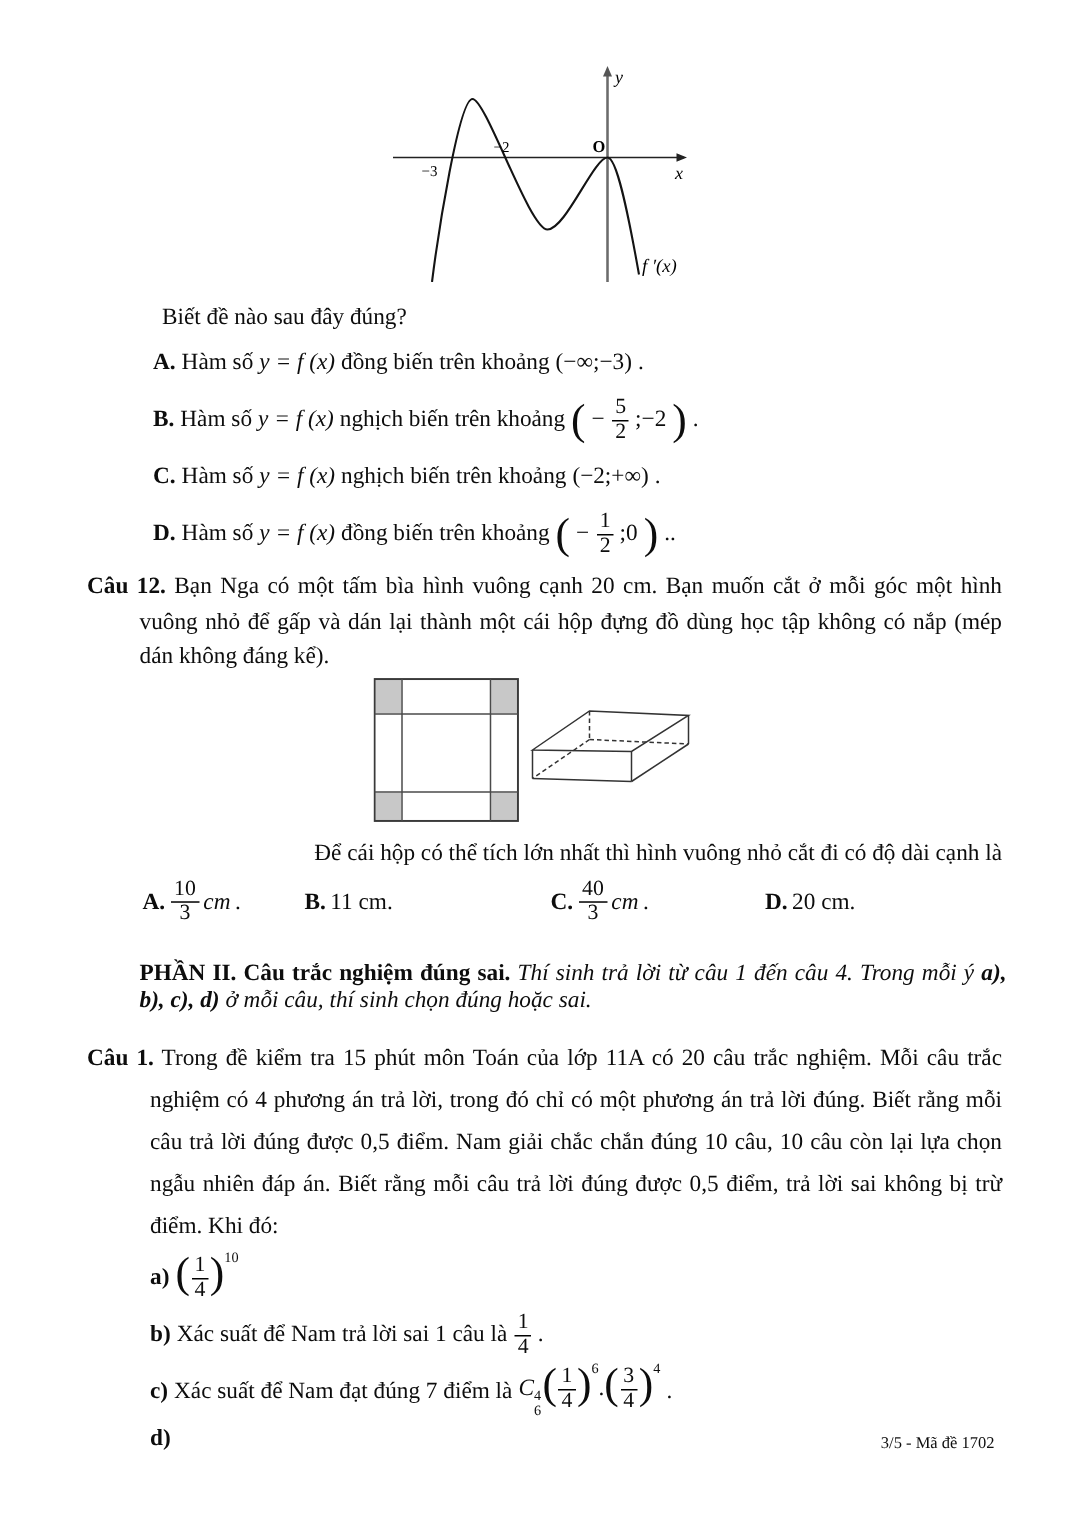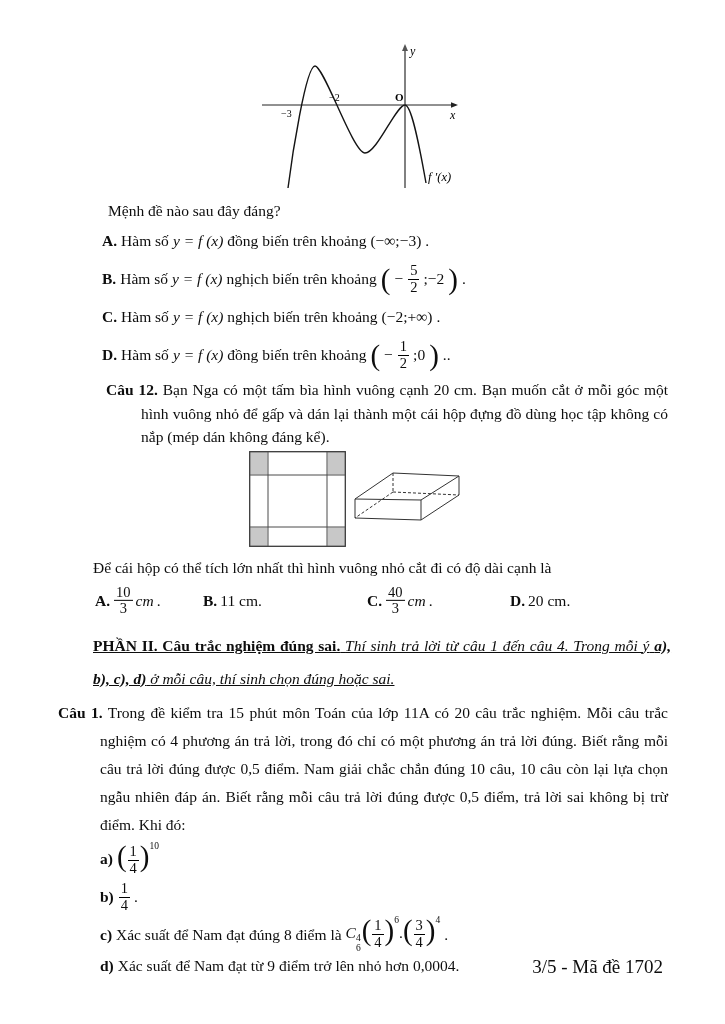--- a/index.html
+++ b/index.html
@@ -12,41 +12,41 @@
   .b{font-weight:bold;}
   .i{font-style:italic;}
   
   .graph-wrap{padding-top:38px;padding-left:200px;}
   svg text{font-family:"Liberation Serif","DejaVu Serif",serif;}
   
   .q11q{margin-left:50px;margin-top:8px;line-height:22px;}
   .q11opt{margin-left:44px;height:38px;display:flex;align-items:center;white-space:nowrap;}
   .q11opt > span{margin-right:4px;}
   
-  .q12para{padding-left:35px;text-indent:-35px;text-align:justify;line-height:23.5px;margin-top:4px;margin-left:48px;}
+  .q12para{padding-left:35px;text-indent:-35px;text-align:justify;line-height:23.5px;margin-top:4px;}
   .figrow{display:flex;margin-left:191px;margin-top:2px;height:100px;align-items:flex-start;}
   .boxfig{margin-left:6px;margin-top:20px;}
-  .q12q{margin-left:35px;margin-top:6px;line-height:22px;}
+  .q12q{margin-left:35px;margin-top:6px;line-height:22px;text-align:right;}
   .q12opts{position:relative;height:44px;}
   .q12opt{position:absolute;top:50%;transform:translateY(-50%);display:flex;align-items:center;white-space:nowrap;}
   .q12opt > span{margin-right:3px;}
   .posA{left:37px;}.posB{left:145px;}.posC{left:309px;}.posD{left:452px;}
-  .p2head{margin-left:35px;margin-top:6px;width:578px;text-align:justify;line-height:33px;text-decoration:underline;}
-  .c1para{padding-left:42px;text-indent:-42px;text-align:justify;line-height:28px;margin-top:4px;}
+  .p2head{margin-left:35px;margin-top:16px;width:578px;text-align:justify;line-height:18px;}
+  .c1para{padding-left:42px;text-indent:-42px;text-align:justify;line-height:28px;margin-top:16px;}
   .citem{margin-left:42px;display:flex;align-items:center;white-space:nowrap;}
   .citem > span{margin-right:4px;}
   .h-a{height:40px;}.h-b{height:37px;}.h-c{height:38px;}.h-d{height:25px;}
   
   .frac{display:inline-flex;flex-direction:column;text-align:center;vertical-align:middle;line-height:1.08;font-size:14.5px;margin:0 1px;font-style:normal;}
   .frac .num{border-bottom:1px solid #000;padding:0 2px;display:block;}
   .frac .den{display:block;}
   .bp{font-size:29px;font-weight:400;line-height:0;vertical-align:-2px;display:inline-block;}
   .exp{font-size:9.5px;vertical-align:15px;letter-spacing:0;}
   .scripts{display:inline-flex;flex-direction:column;font-size:9.5px;line-height:1.05;vertical-align:-3px;text-align:left;margin-right:1px;}
-  .footer{position:absolute;top:956px;right:62px;font-size:19px;}
+  .footer{position:absolute;top:956px;right:62px;font-size:11px;}
 </style>
 </head>
 <body>
 
 <div class="page">
   <div class="content">
 
     <div class="graph-wrap">
       <svg width="207" height="150" viewBox="0 0 207 150">
         <line x1="4" y1="67" x2="198" y2="67" stroke="#222" stroke-width="1"></line>
@@ -56,21 +56,21 @@
         <path d="M30,150 C34,118 48,28 57,28 C66,28 95,115 107,115 C119,115 138,67 147,67 C153,67 160,100 168,145" fill="none" stroke="#141414" stroke-width="1.4"></path>
         <text x="152" y="17" font-size="12" font-style="italic">y</text>
         <text x="192" y="81" font-size="12" font-style="italic">x</text>
         <text x="137" y="63" font-size="11" font-weight="bold">O</text>
         <text x="23" y="79" font-size="10">−3</text>
         <text x="71" y="63" font-size="10">−2</text>
         <text x="170" y="143" font-size="12.5" font-style="italic">f ′(x)</text>
       </svg>
     </div>
 
-    <div class="q11q">Mệnh đề nào sau đây đáng?</div>
+    <div class="q11q">Biết đề nào sau đây đúng?</div>
 
     <div class="q11opt">
       <span class="b">A.</span>
       <span>Hàm số</span>
       <span class="i">y = f (x)</span>
       <span>đồng biến trên khoảng</span>
       <span>(−∞;−3)</span>
       <span>.</span>
     </div>
 
@@ -191,44 +191,44 @@
     <div class="citem h-a">
       <span class="b">a)</span>
       <span><span class="bp">(</span><span class="frac">
             <span class="num">1</span>
             <span class="den">4</span>
           </span><span class="bp">)</span><span class="exp">10</span></span>
     </div>
 
     <div class="citem h-b">
       <span class="b">b)</span>
+      <span>Xác suất để Nam trả lời sai 1 câu là</span>
       <span class="frac">
           <span class="num">1</span>
           <span class="den">4</span>
         </span>
       <span>.</span>
     </div>
 
     <div class="citem h-c">
       <span class="b">c)</span>
-      <span>Xác suất để Nam đạt đúng 8 điểm là</span>
+      <span>Xác suất để Nam đạt đúng 7 điểm là</span>
       <span><span class="i">C</span><span class="scripts">
             <span>4</span>
             <span>6</span>
           </span><span class="bp">(</span><span class="frac">
             <span class="num">1</span>
             <span class="den">4</span>
           </span><span class="bp">)</span><span class="exp">6</span><span>.</span><span class="bp">(</span><span class="frac">
             <span class="num">3</span>
             <span class="den">4</span>
           </span><span class="bp">)</span><span class="exp">4</span></span>
       <span>.</span>
     </div>
 
     <div class="citem h-d">
       <span class="b">d)</span>
-      <span>Xác suất để Nam đạt từ 9 điểm trở lên nhỏ hơn 0,0004.</span>
     </div>
 
   </div>
 
   <div class="footer">3/5 - Mã đề 1702</div>
 </div>
 
 </body></html>

